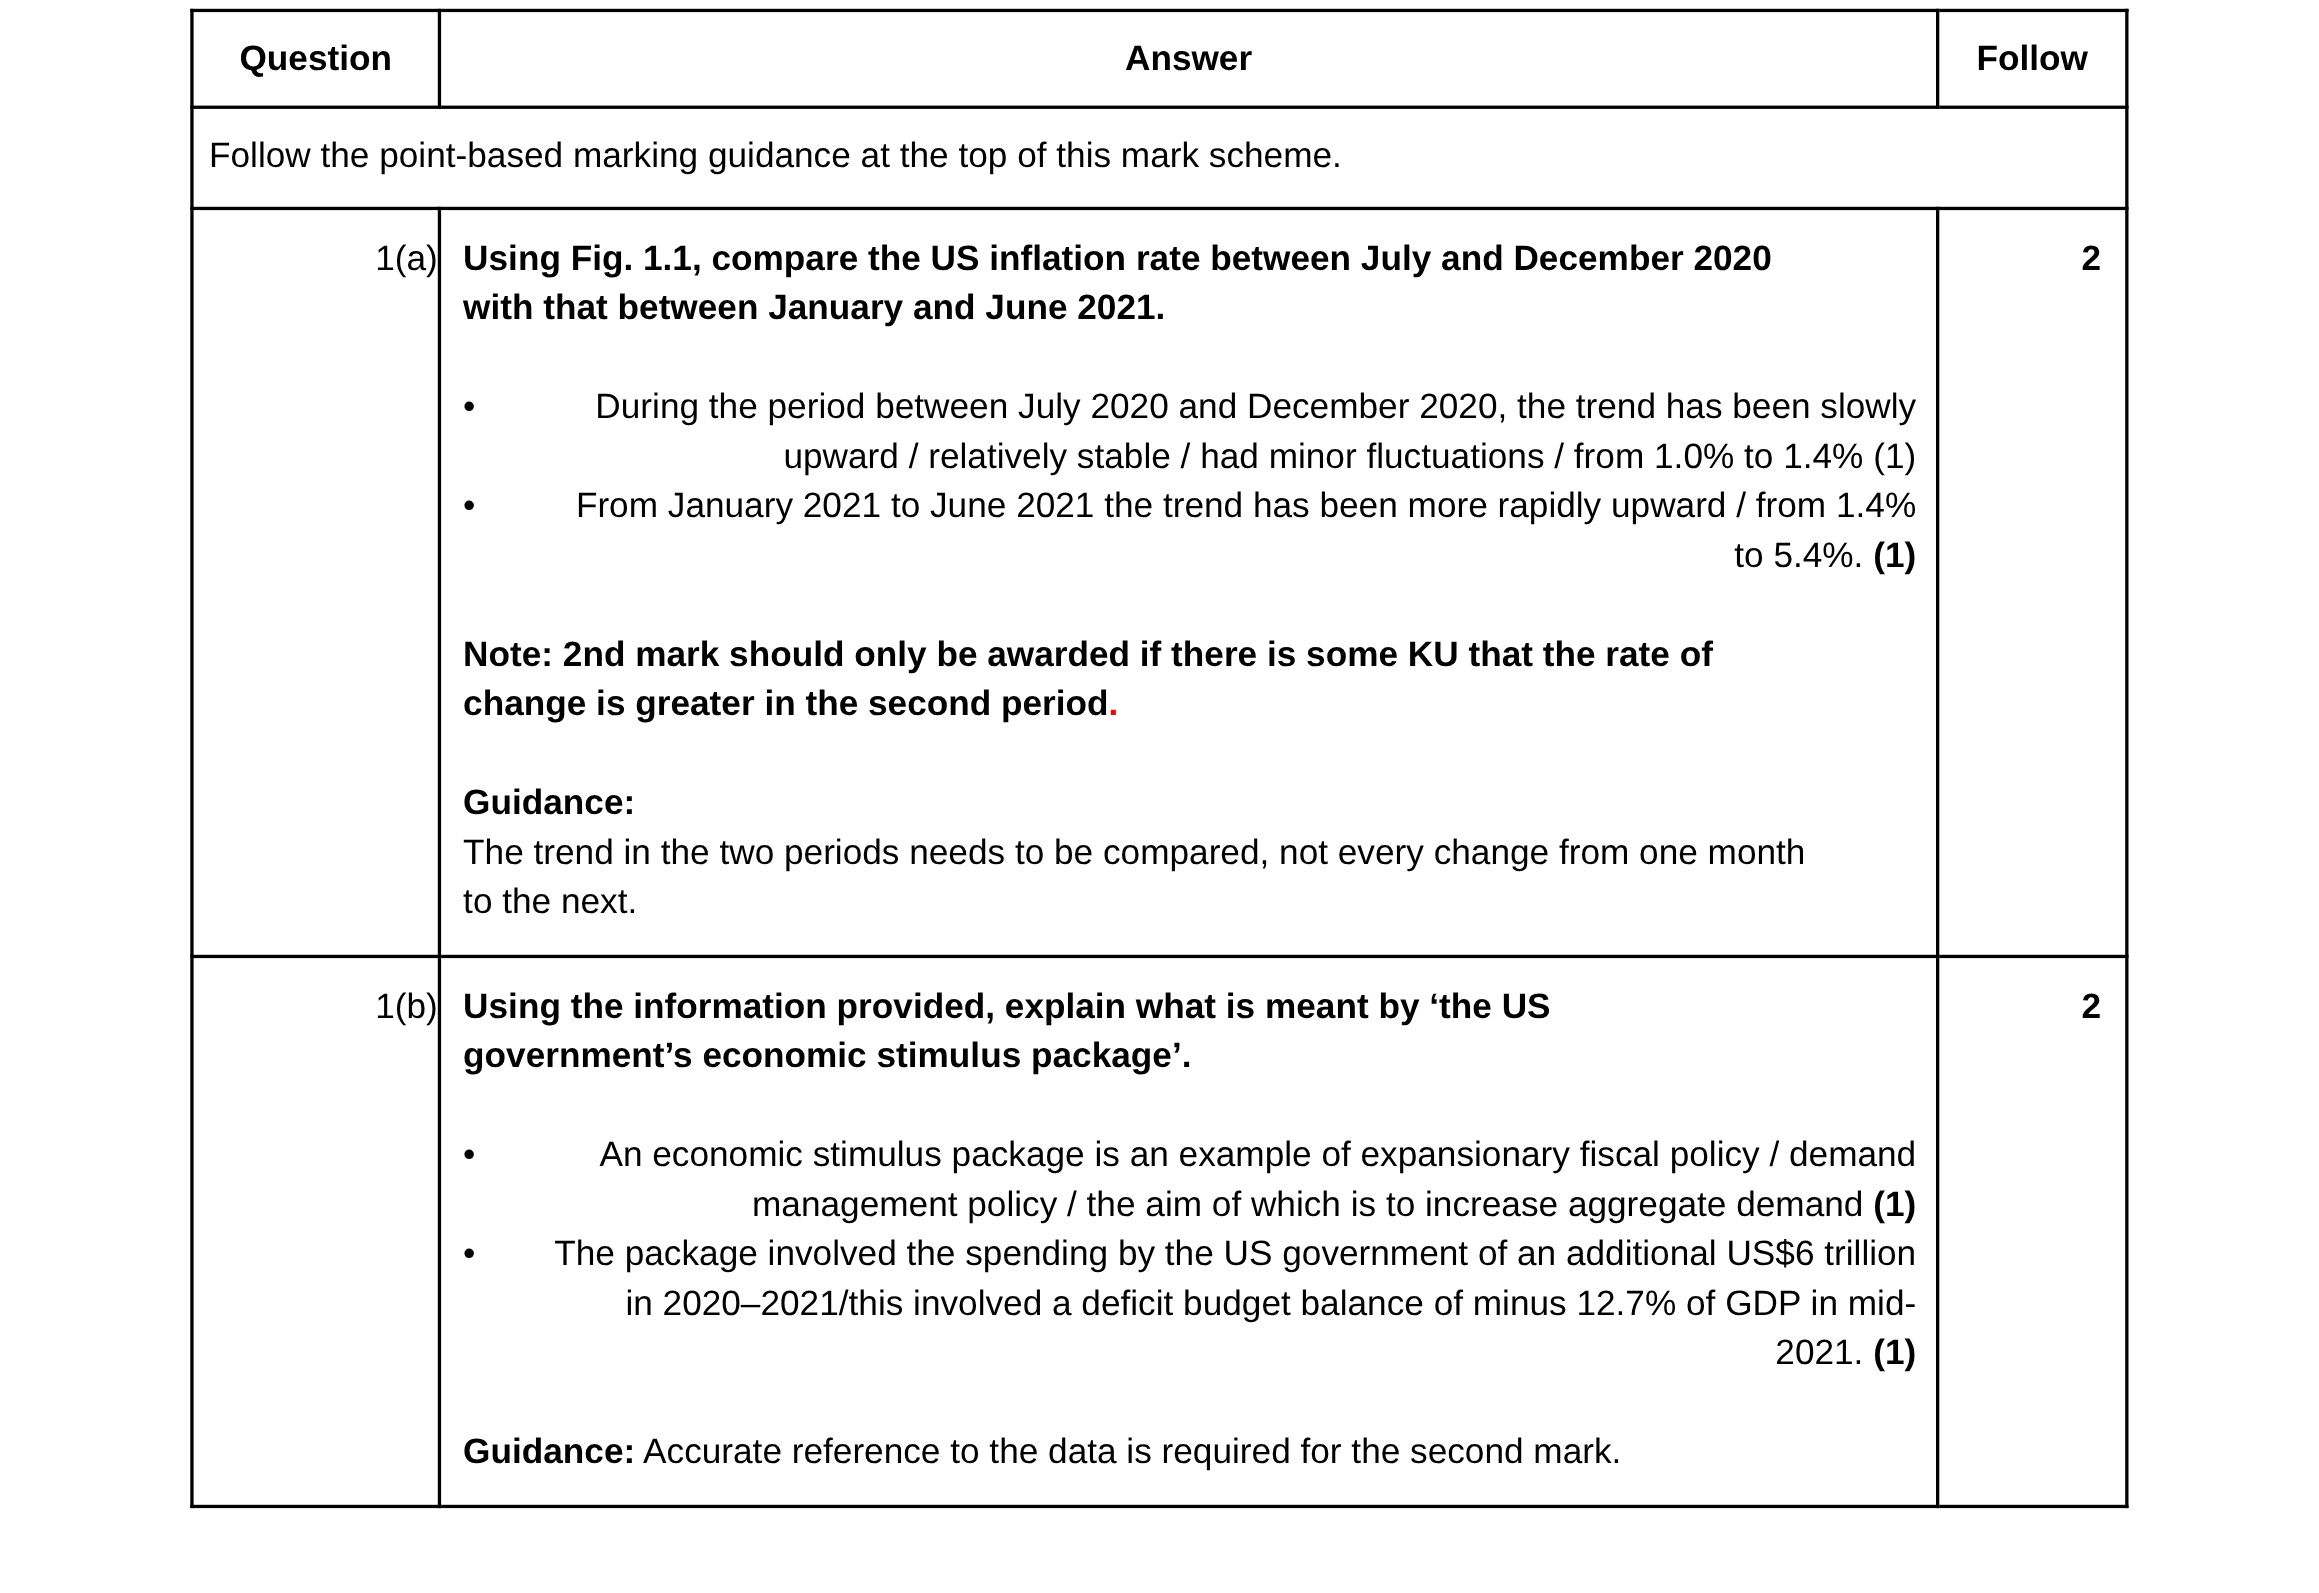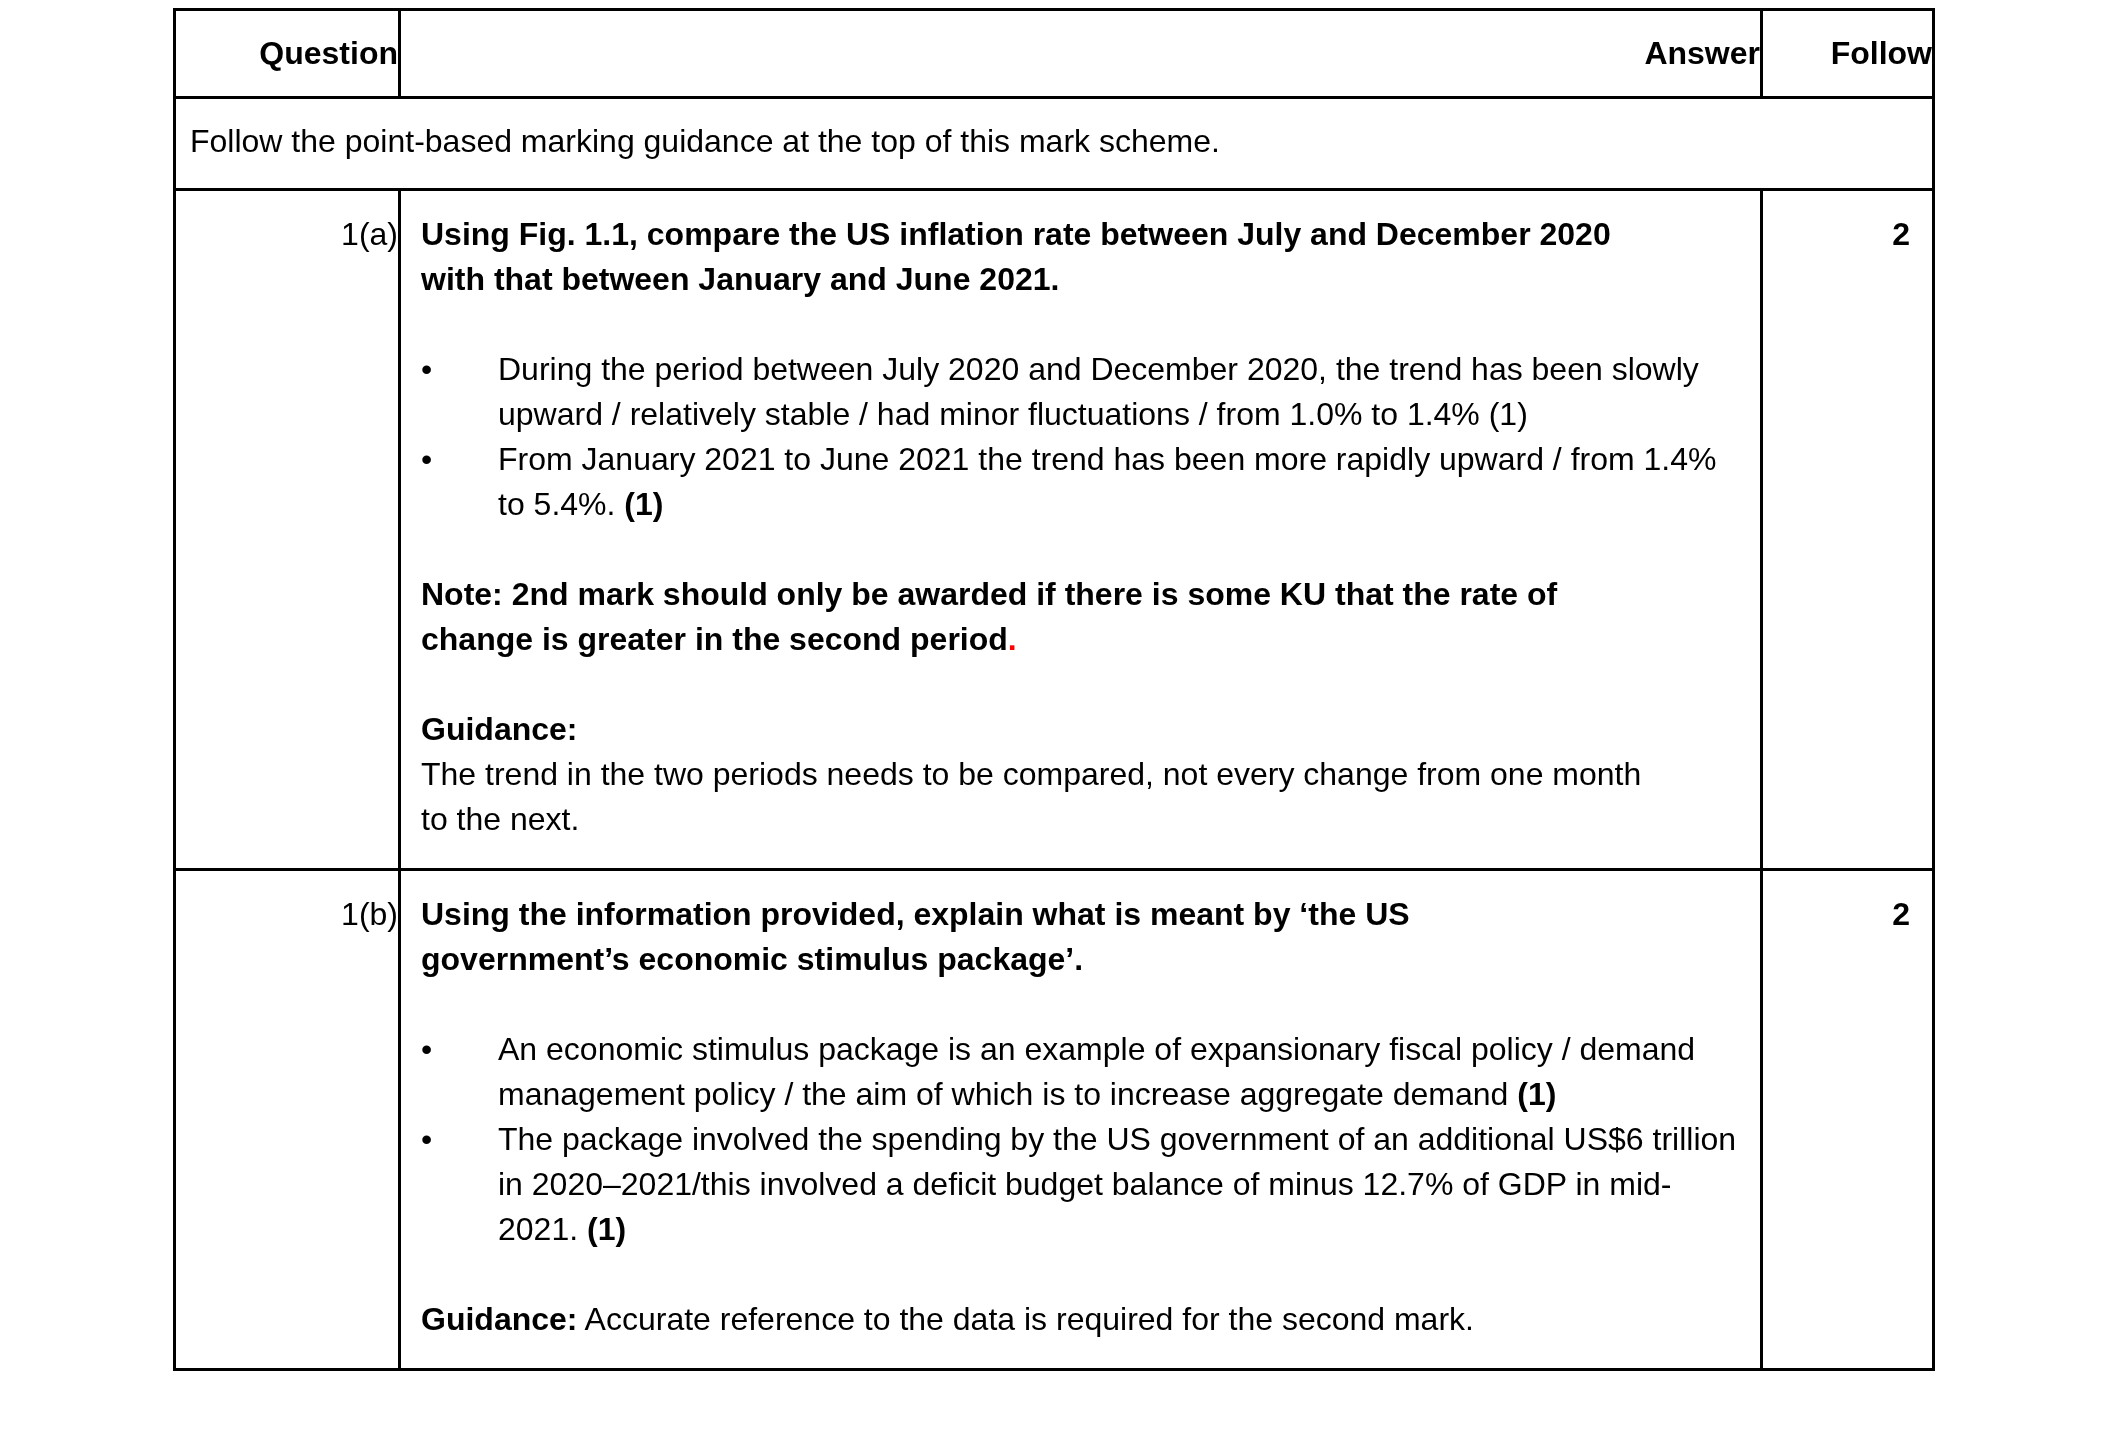--- a/index.html
+++ b/index.html
@@ -11,39 +11,39 @@
     font-family:"Liberation Sans", sans-serif;
     color:#000000;
     font-size:32px;
   }
   .sheet { width:1762px; margin:8px auto 0; }
   table.scheme { width:100%; border-collapse:collapse; table-layout:fixed; }
   th, td { border:3px solid #000; vertical-align:top; }
   th {
     height:88px;
     vertical-align:middle;
-    text-align:right;
+    text-align:center;
     font-size:32px;
     font-weight:700;
   }
   td.notice-cell { padding:20px 20px 24px 14px; font-size:32px; line-height:45px; }
   td.question-cell { text-align:right; padding-top:21px; font-size:32px; line-height:45px; }
   td.answer-cell { padding:21px 18px 26px 20px; font-size:32px; line-height:45px; }
   td.marks-cell {
     text-align:right;
     padding:21px 22px 0 0;
     font-size:32px;
     line-height:45px;
     font-weight:700;
   }
   .q-title { font-weight:700; max-width:1200px; margin-bottom:45px; }
   ul.points { list-style:none; margin:0 0 45px 0; }
   li.point { display:flex; }
   .bullet-marker { flex:0 0 77px; }
-  .point-text { flex:1 1 auto; max-width:1250px; }
+  .point-text { flex:1 1 auto; max-width:1250px;text-align:right; }
   .para { max-width:1255px; }
   .gap-after { margin-bottom:45px;font-weight:bold; }
   .bold { font-weight:700; }
 </style>
 </head>
 <body>
 
 <div class="sheet">
   <table class="scheme">
     <colgroup>

